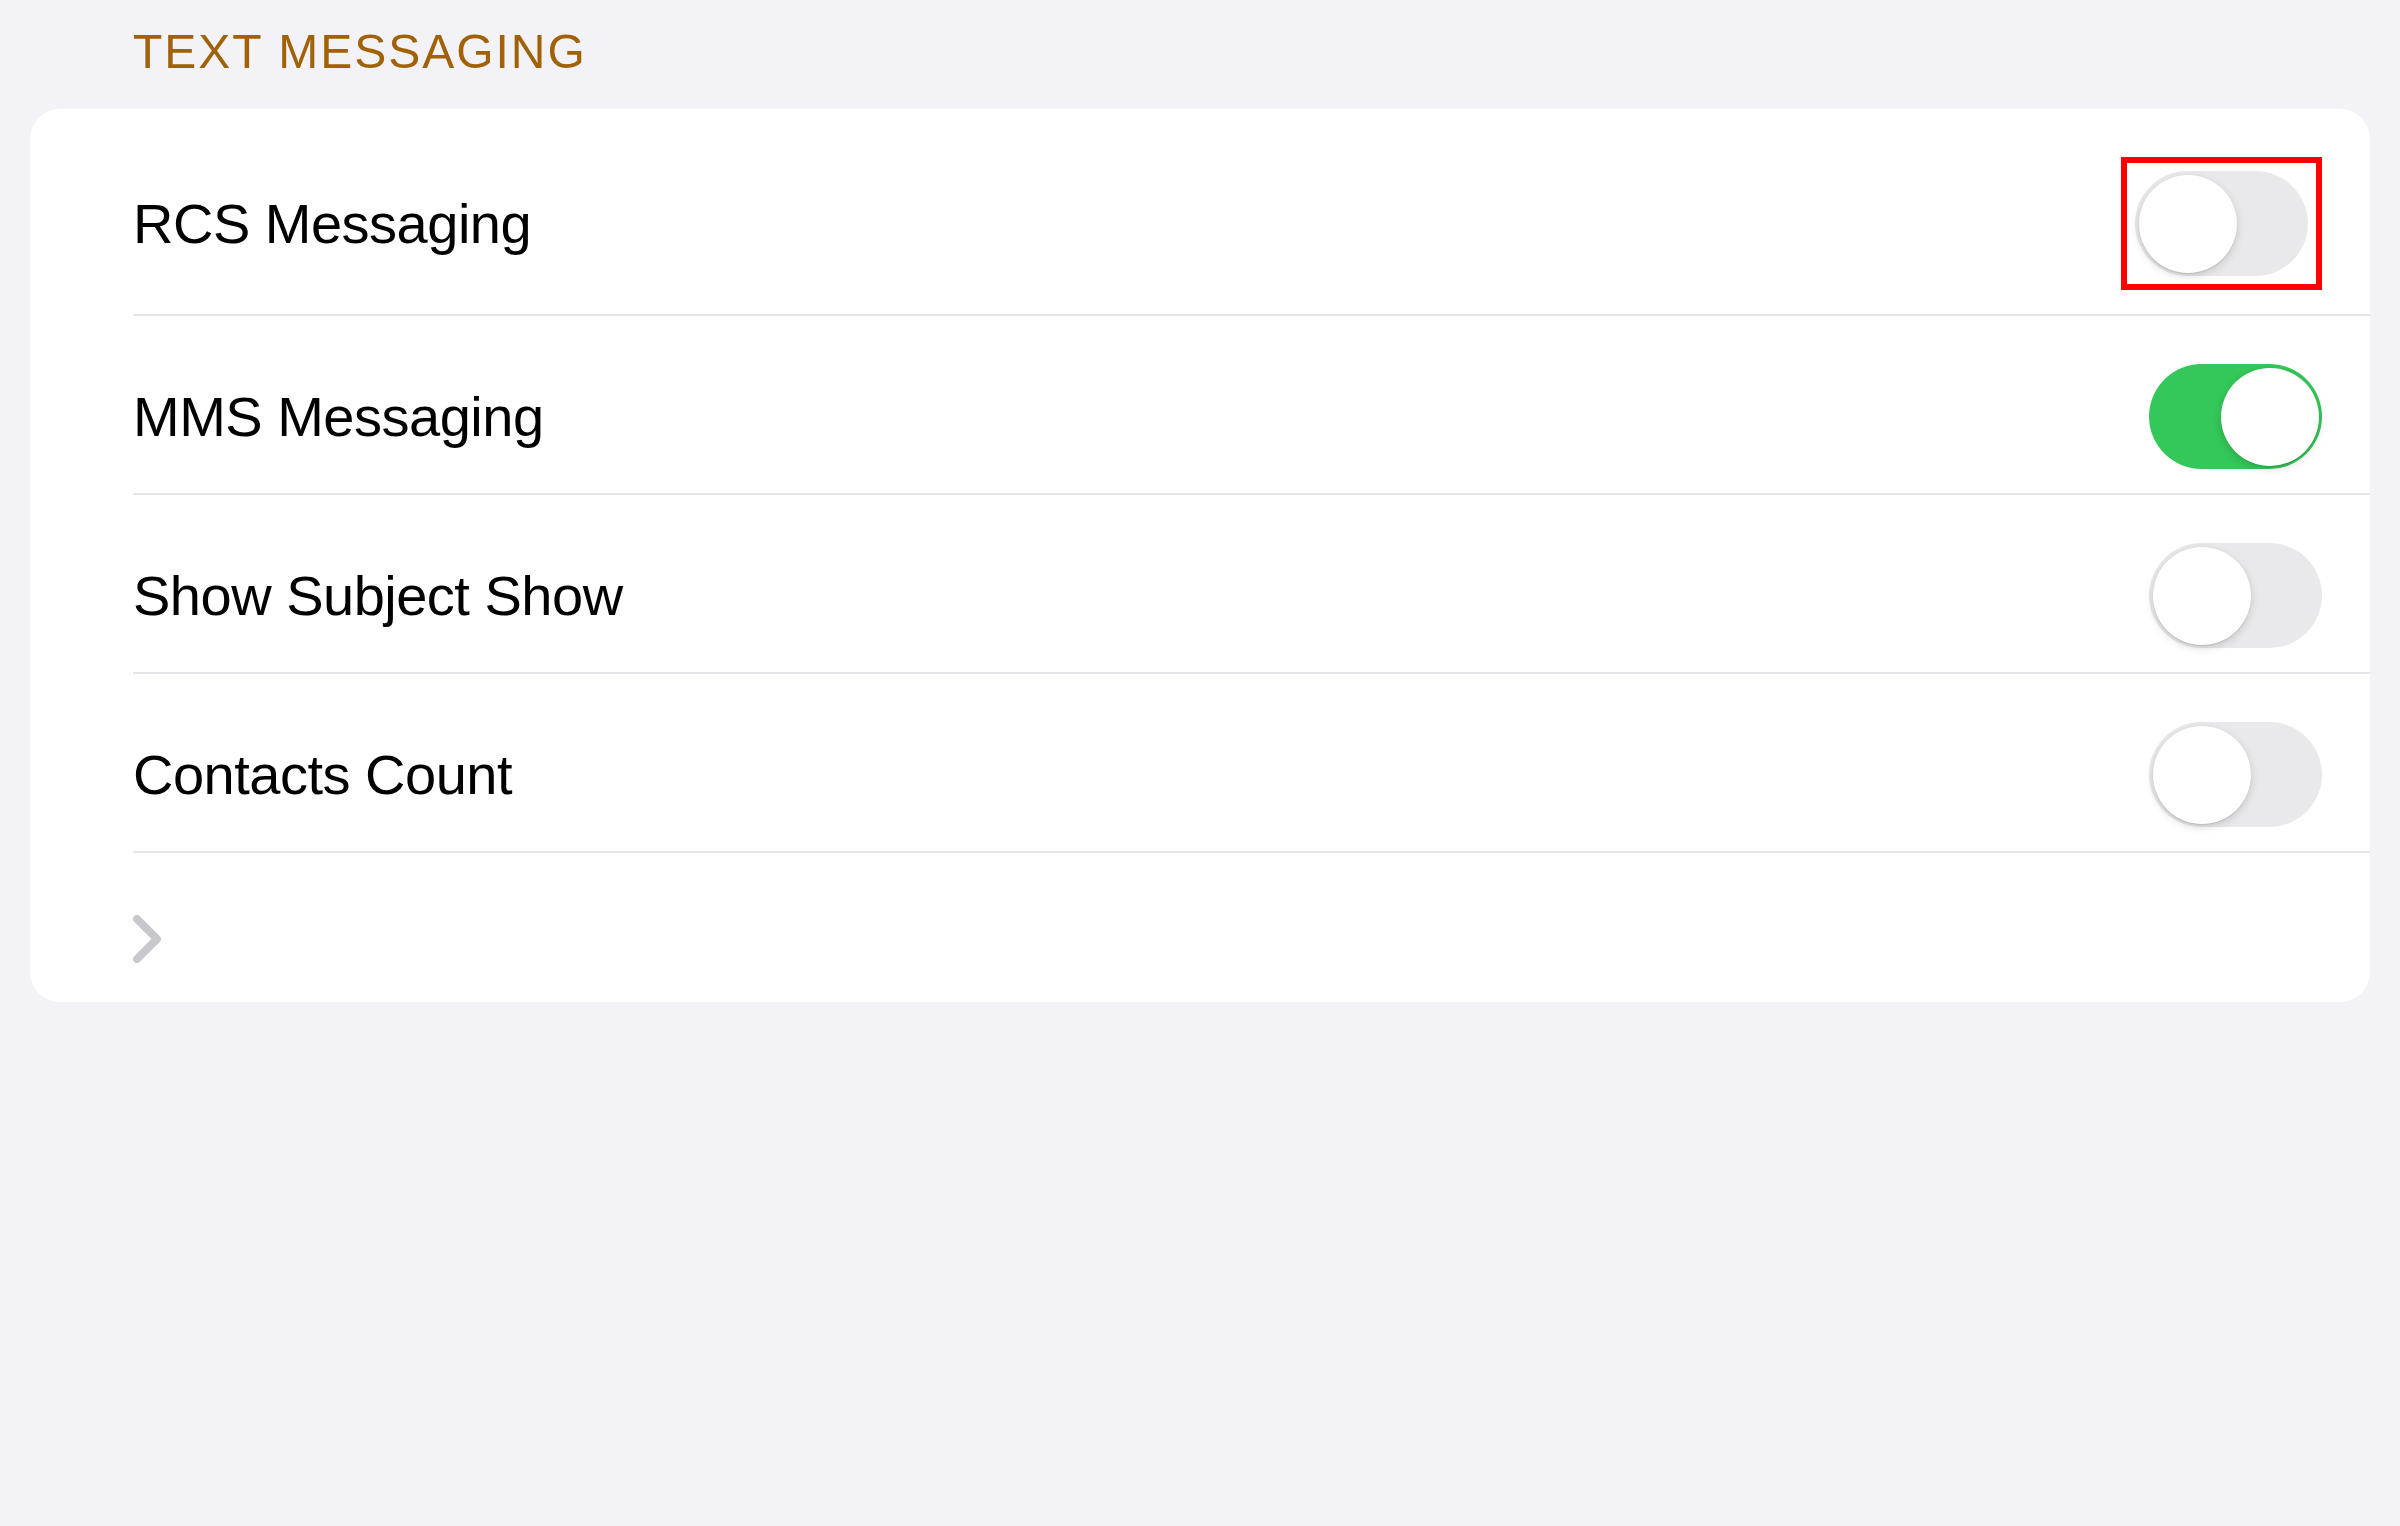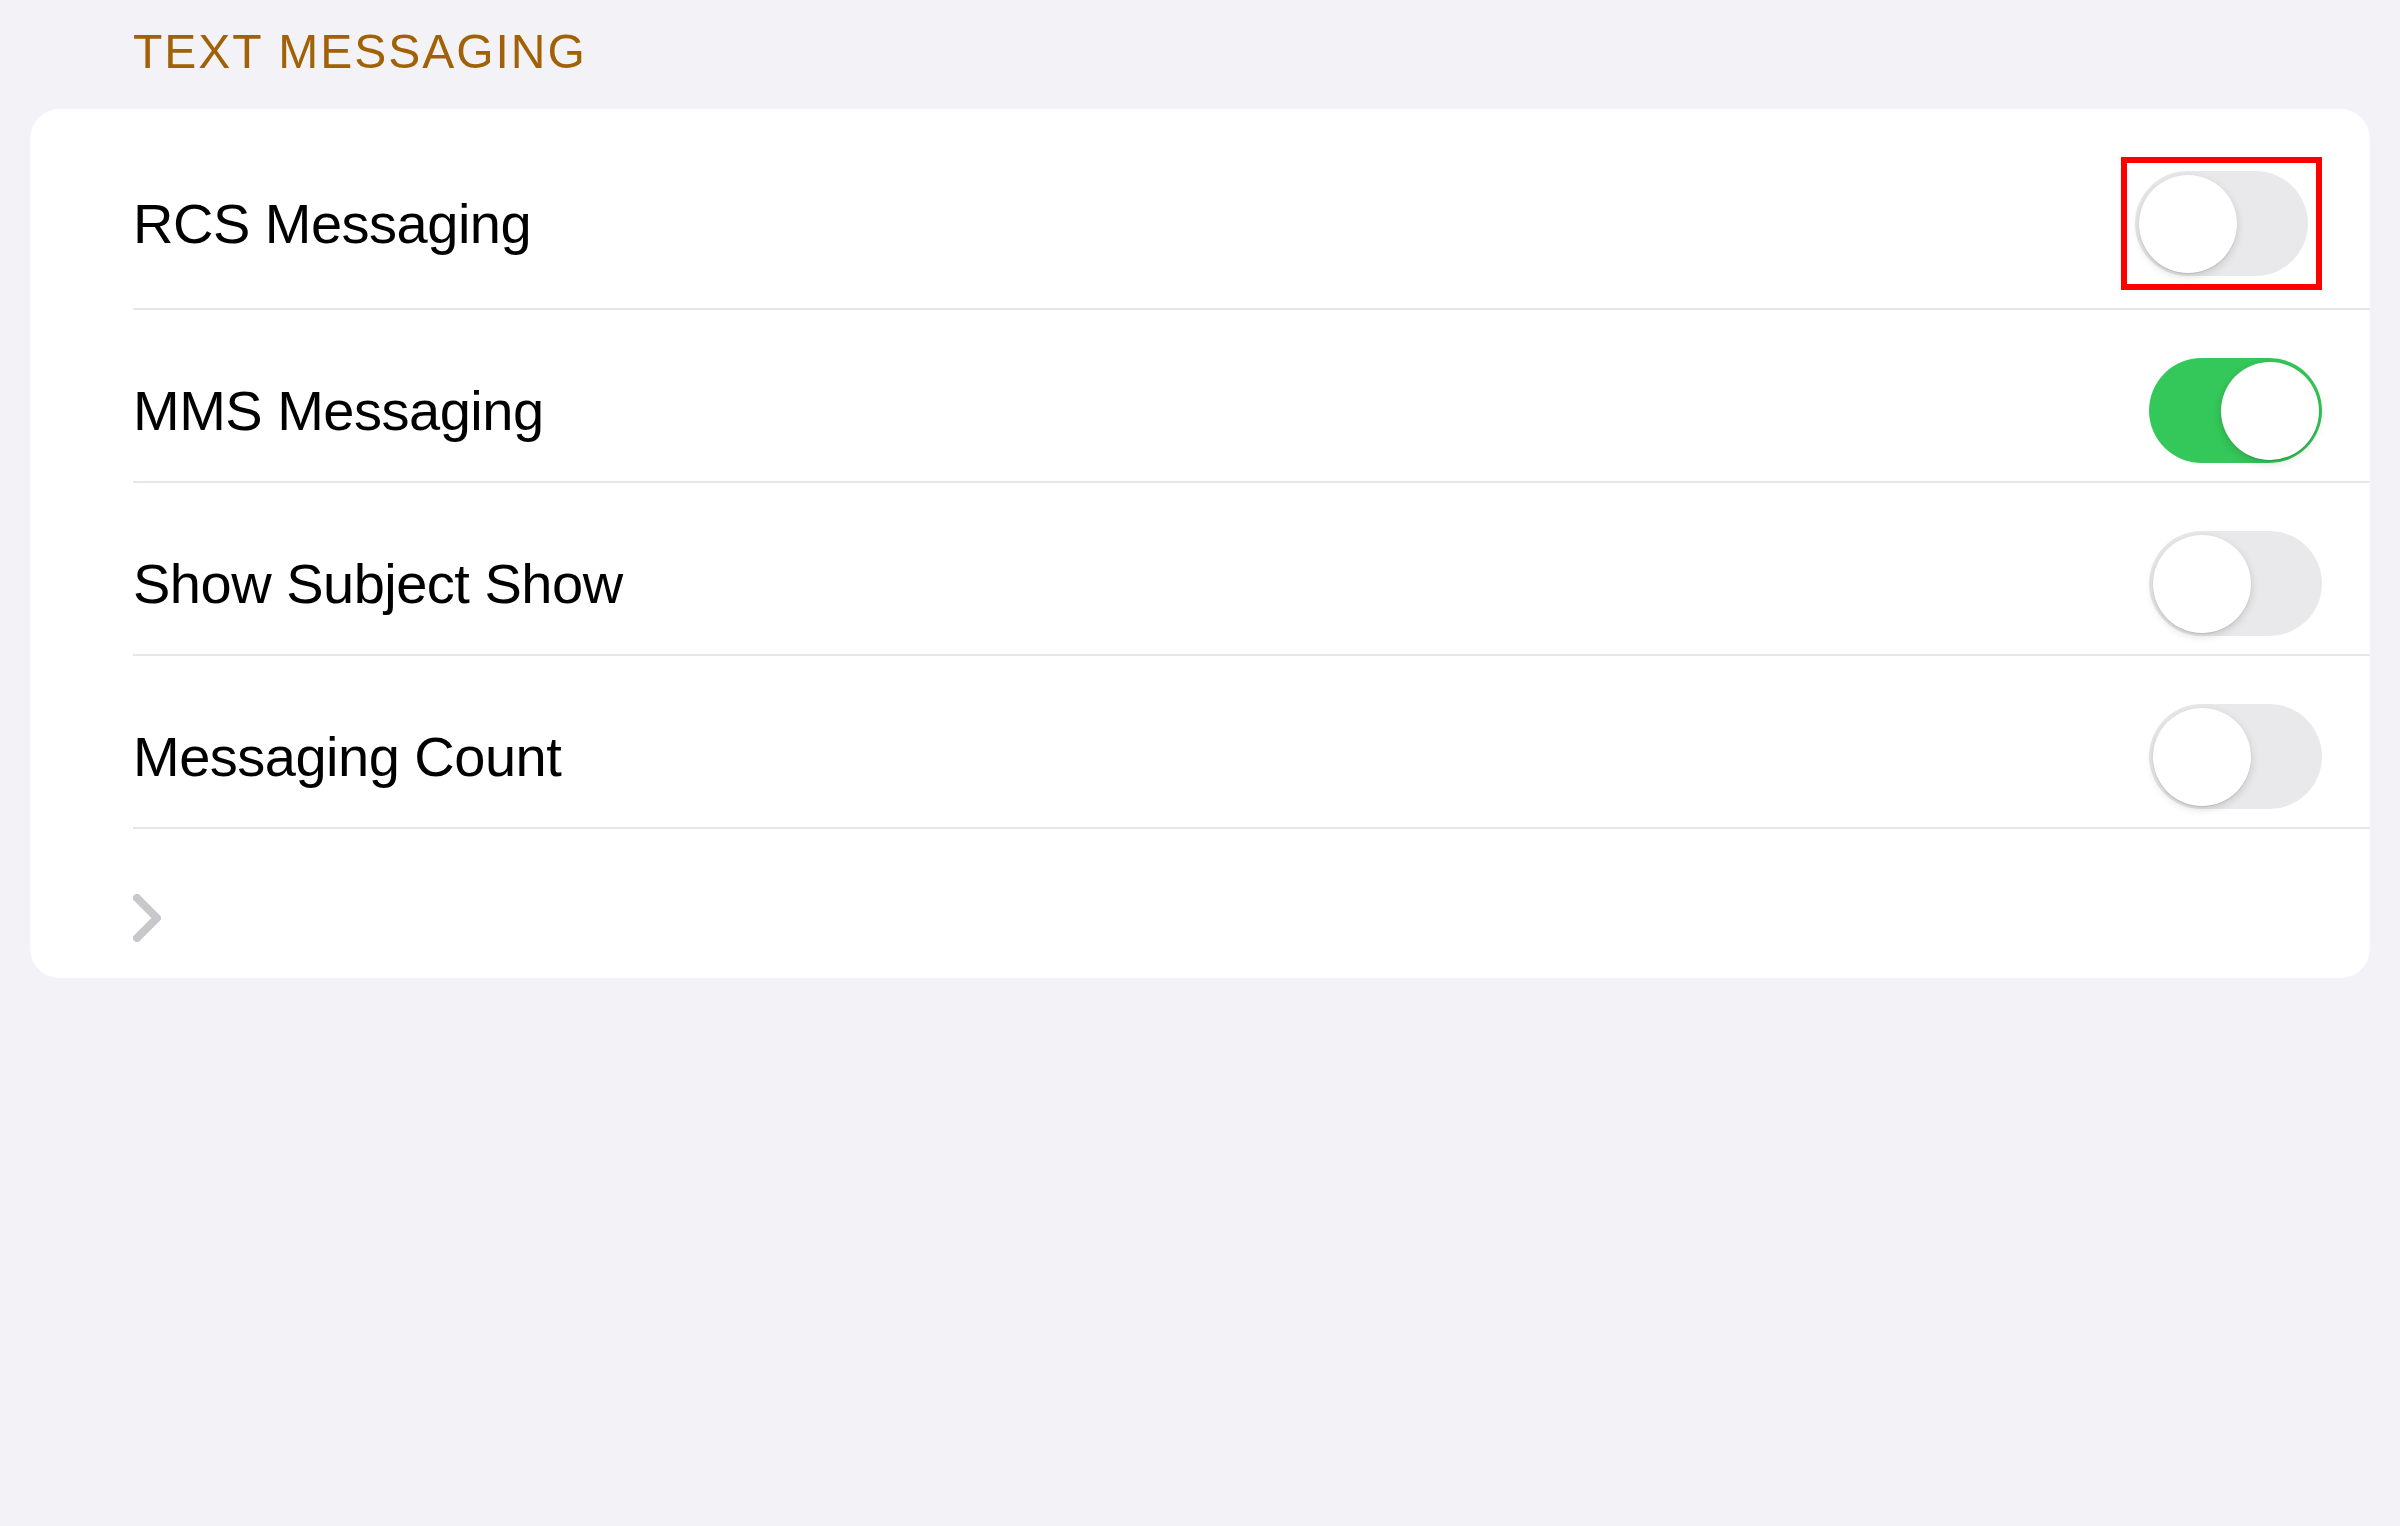--- a/index.html
+++ b/index.html
@@ -22,21 +22,21 @@
     .settings-group {
       background-color: #ffffff;
       border-radius: 30px;
       margin: 0 26px;
       overflow: hidden;
     }
     .settings-row {
       display: flex;
       align-items: center;
       justify-content: space-between;
-      padding: 48px 48px 20px 103px;
+      padding: 48px 48px 26px 103px;
       min-height: 149px;
       position: relative;
     }
     .settings-row:not(:last-child)::after {
       content: "";
       position: absolute;
       bottom: 0;
       left: 103px;
       right: 0;
       height: 2px;
@@ -122,21 +122,21 @@
   </div>
 
   <div class="settings-row">
     <span class="row-label">Show Subject Show</span>
     <span class="toggle off">
       <span class="toggle-knob"></span>
     </span>
   </div>
 
   <div class="settings-row">
-    <span class="row-label">Messaging Count</span>
+    <span class="row-label">Contacts Count</span>
     <span class="toggle off">
       <span class="toggle-knob"></span>
     </span>
   </div>
 
   <div class="settings-row nav-row">
     <span class="chevron">
       <svg viewBox="0 0 14 24" fill="none">
         <path d="M2 2 L12 12 L2 22" stroke="#c7c7cc" stroke-width="4" stroke-linecap="round" stroke-linejoin="round"></path>
       </svg>

